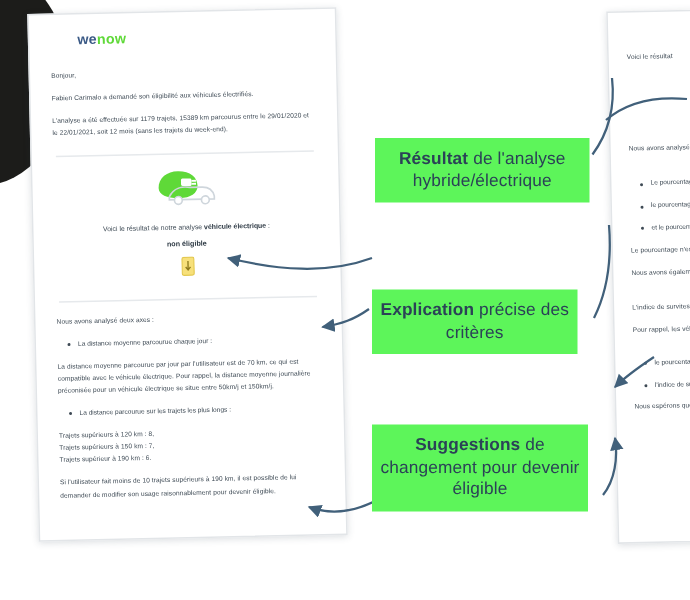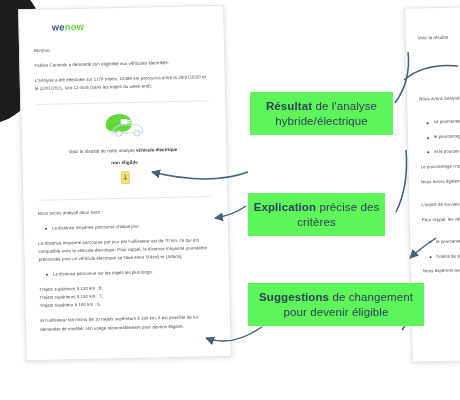--- a/index.html
+++ b/index.html
@@ -79,21 +79,21 @@
     font-size:11.5px;
     line-height:1.28;
     padding:7px 0;
     box-sizing:border-box;
     letter-spacing:.1px;
   }
   .callout b{font-weight:bold;}
   .callout span{font-weight:normal;}
   #callout-result{left:250px;top:92px;width:143px;}
   #callout-explanation{left:248px;top:193px;width:137px;}
-  #callout-suggestions{left:248px;top:283px;width:176px;}
+  #callout-suggestions{left:248px;top:283px;width:144px;}
 
   
   .arrows{position:absolute;inset:0;z-index:5;pointer-events:none;}
 </style>
 </head>
 <body>
 
 <div class="stage">
 
   <div class="photo-blob">

